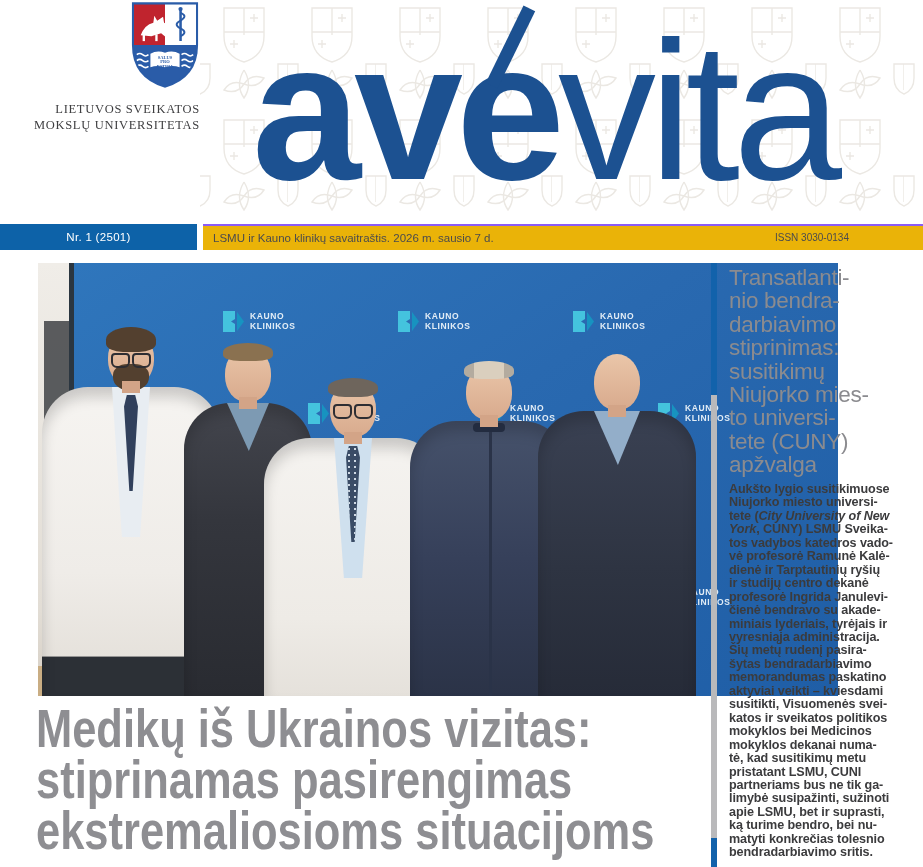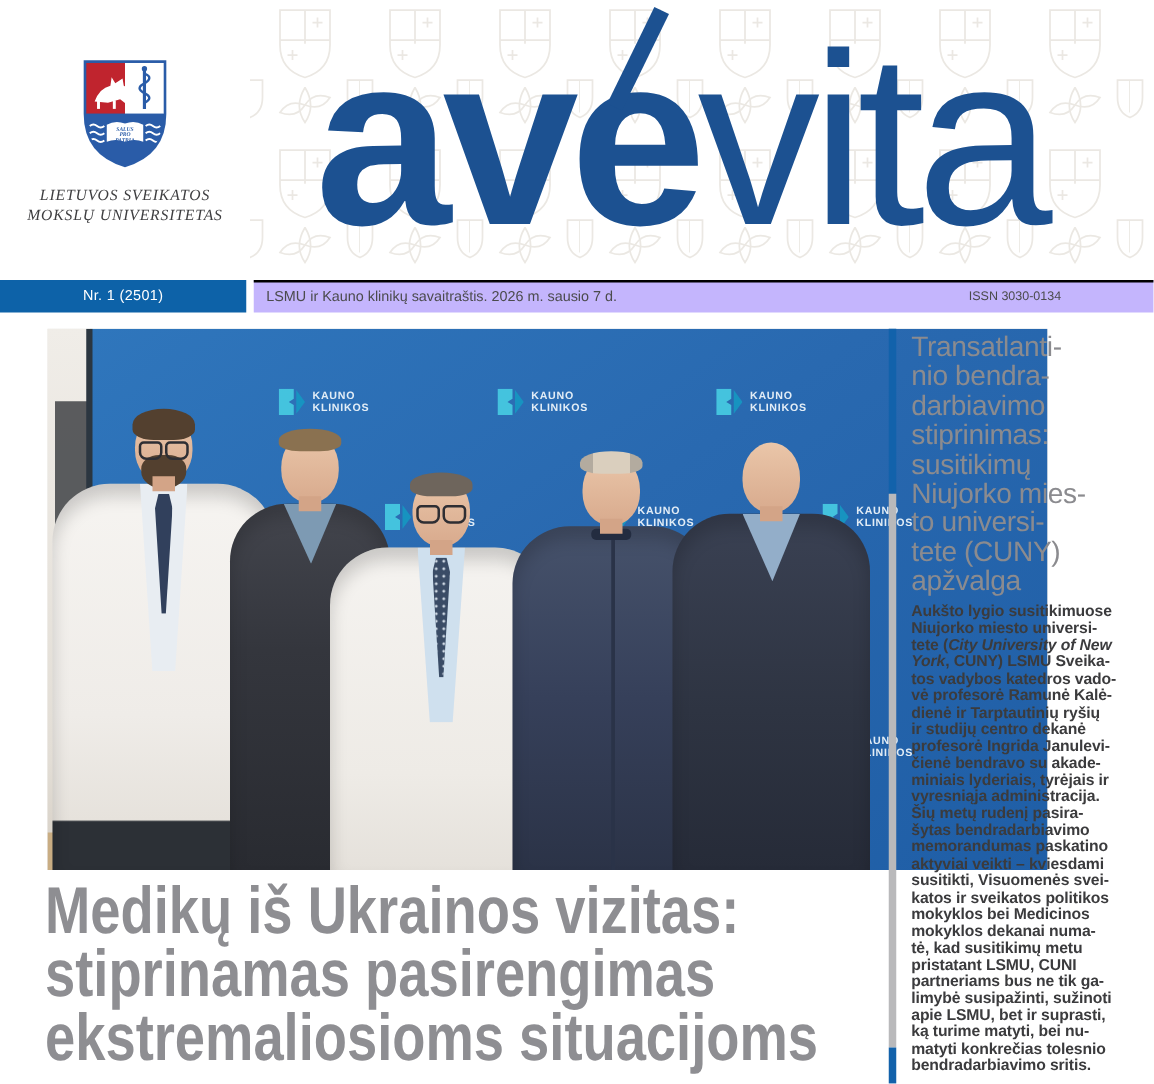--- a/index.html
+++ b/index.html
@@ -2,36 +2,36 @@
 <html><head>
 <meta charset="utf-8">
 <style>
   html,body{margin:0;padding:0;background:#ffffff;}
   .page{position:relative;width:923px;height:867px;background:#fff;overflow:hidden;
         font-family:"Liberation Sans",sans-serif;}
 
   
   .header{position:absolute;left:0;top:0;width:923px;height:222px;}
   .pattern-svg{position:absolute;left:200px;top:0;width:723px;height:222px;}
-  .uni-block{position:absolute;left:0;top:0;width:200px;height:222px;text-align:center;padding-top:46px;box-sizing:border-box;font-style:italic;}
+  .uni-block{position:absolute;left:0;top:0;width:200px;height:222px;text-align:right;box-sizing:border-box;}
   .uni-shield{display:inline-block;}
   .uni-name{margin-top:7px;font-family:"Liberation Serif",serif;font-size:12.5px;
             letter-spacing:.7px;color:#3e3e40;line-height:16px;}
   .wordmark{position:absolute;left:252px;top:14px;height:200px;color:#1c5191;
             line-height:1;white-space:nowrap;letter-spacing:-7px;}
   .wm-bold{font-weight:bold;font-size:196px;}
   .wm-light{font-weight:normal;font-size:196px;text-align:right;}
   .wm-accent{position:absolute;left:252px;top:-10px;width:13px;height:86px;background:#1c5191;
              transform:rotate(26deg);transform-origin:50% 50%;}
 
   
   .issue-box{position:absolute;left:0;top:224px;width:197px;height:26px;background:#0d62a8;
              color:#fff;font-size:11.5px;line-height:26px;text-align:center;letter-spacing:.3px;}
-  .bar-strip{position:absolute;left:203px;top:224px;width:720px;height:26px;background:#c4b5fd;
-             border-top:2px solid #000000;box-sizing:border-box;}
+  .bar-strip{position:absolute;left:203px;top:224px;width:720px;height:26px;background:#eab308;
+             border-top:2px solid #8b5cf6;box-sizing:border-box;}
   .bar-subtitle{position:absolute;left:10px;top:0;line-height:24px;font-size:11.5px;color:#4b4b4d;}
   .bar-issn{position:absolute;left:572px;top:0;line-height:24px;font-size:10px;color:#4b4b4d;}
 
   
   .photo{position:absolute;left:38px;top:263px;width:800px;height:433px;overflow:hidden;
          background:linear-gradient(#e9e6e1,#ddd8d1);}
   .backdrop{position:absolute;left:34px;top:0;right:0;bottom:0;
             background:linear-gradient(145deg,#2f76bc 0%,#2969b0 45%,#1f5ea6 100%);}
   .wall{position:absolute;left:0;top:0;width:34px;height:100%;
         background:linear-gradient(#f0ede8,#e2ddd5 80%,#d6cfc5);}
@@ -461,21 +461,21 @@
       <div class="sb-bline"><span>aktyviai veikti – kviesdami</span></div>
       <div class="sb-bline"><span>susitikti, Visuomenės svei-</span></div>
       <div class="sb-bline"><span>katos ir sveikatos politikos</span></div>
       <div class="sb-bline"><span>mokyklos bei Medicinos</span></div>
       <div class="sb-bline"><span>mokyklos dekanai numa-</span></div>
       <div class="sb-bline"><span>tė, kad susitikimų metu</span></div>
       <div class="sb-bline"><span>pristatant LSMU, CUNI</span></div>
       <div class="sb-bline"><span>partneriams bus ne tik ga-</span></div>
       <div class="sb-bline"><span>limybė susipažinti, sužinoti</span></div>
       <div class="sb-bline"><span>apie LSMU, bet ir suprasti,</span></div>
-      <div class="sb-bline"><span>ką turime matyti, bei nu-</span></div>
+      <div class="sb-bline"><span>ką turime bendro, bei nu-</span></div>
       <div class="sb-bline"><span>matyti konkrečias tolesnio</span></div>
       <div class="sb-bline"><span>bendradarbiavimo sritis.</span></div>
     </div>
 
   <div class="main-headline">
       <div class="headline-line">Medikų iš Ukrainos vizitas:</div>
       <div class="headline-line">stiprinamas pasirengimas</div>
       <div class="headline-line">ekstremaliosioms situacijoms</div>
     </div>
 

